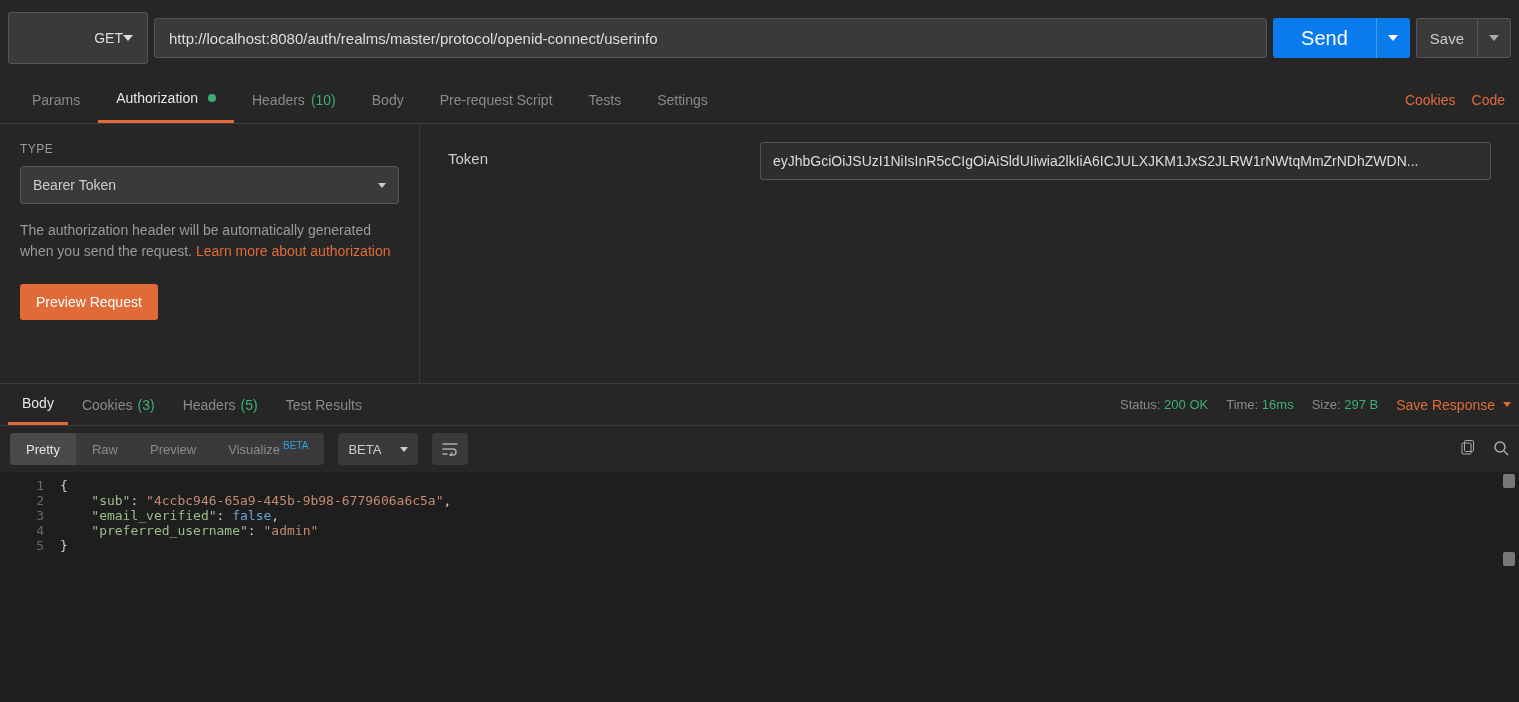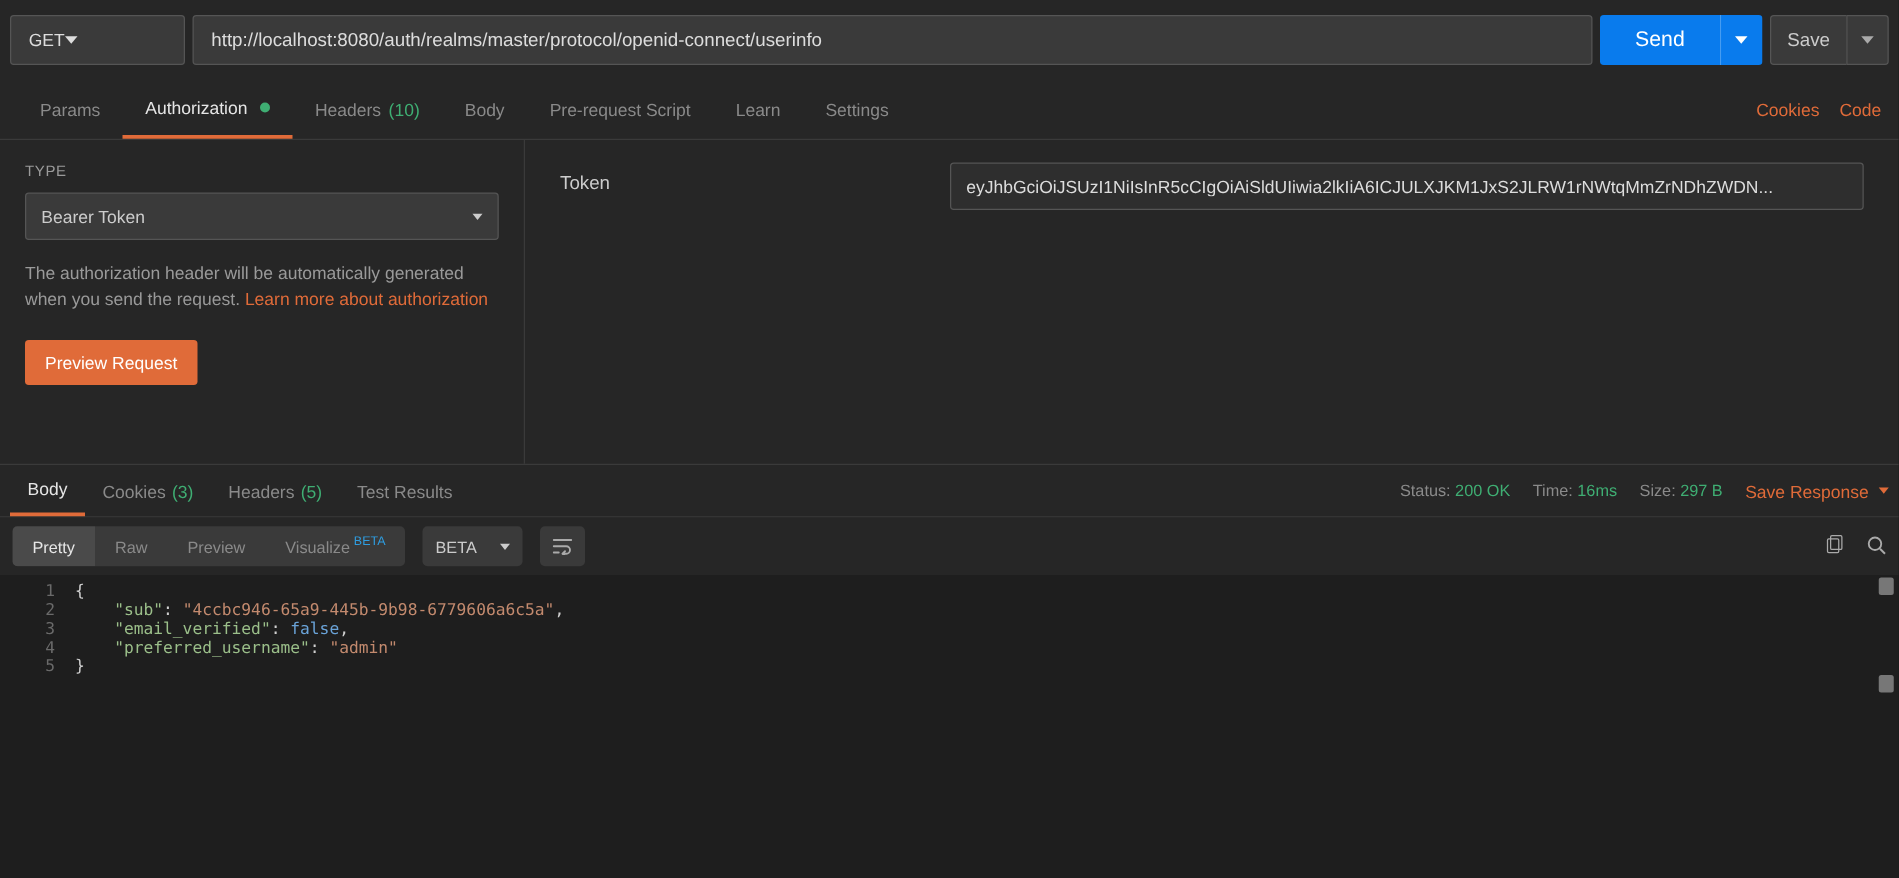--- a/index.html
+++ b/index.html
@@ -16,25 +16,25 @@
     display: flex;
     align-items: center;
     padding: 12px 8px 12px 8px;
     gap: 6px;
     background: #262626;
   }
   .method-select {
     background: #3a3a3a;
     border: 1px solid #555;
     border-radius: 3px;
-    height: 40px;
+    height: 52px;
     width: 140px;
     display: flex;
     align-items: center;
-    justify-content: flex-start;
+    justify-content: flex-end;
     padding: 0 14px;
     color: #ddd;
     cursor: pointer;
   }
   .url-input {
     flex: 1;
     background: #3a3a3a;
     border: 1px solid #555;
     border-radius: 3px;
     height: 40px;
@@ -46,21 +46,21 @@
   .send-btn-group {
     display: flex;
     height: 40px;
   }
   .send-btn {
     background: #097bed;
     color: #fff;
     border: none;
     border-radius: 3px 0 0 3px;
     padding: 0 28px;
-    font-size: 17px;
+    font-size: 20px;
     font-weight: 500;
     cursor: pointer;
   }
   .send-caret {
     background: #097bed;
     border: none;
     border-left: 1px solid rgba(255,255,255,.25);
     border-radius: 0 3px 3px 0;
     width: 34px;
     color: #fff;
@@ -237,21 +237,21 @@
     <span>Headers</span>
     <span class="count-green">(10)</span>
   </div>
   <div class="req-tab">
       <span>Body</span>
     </div>
   <div class="req-tab">
       <span>Pre-request Script</span>
     </div>
   <div class="req-tab">
-      <span>Learn</span>
+      <span>Tests</span>
     </div>
   <div class="req-tab">
       <span>Settings</span>
     </div>
   <div class="spacer"></div>
   <div class="link-orange" style="margin-right:16px">Cookies</div>
   <div class="link-orange">Code</div>
 </div>
 
 <div class="auth-panel">

